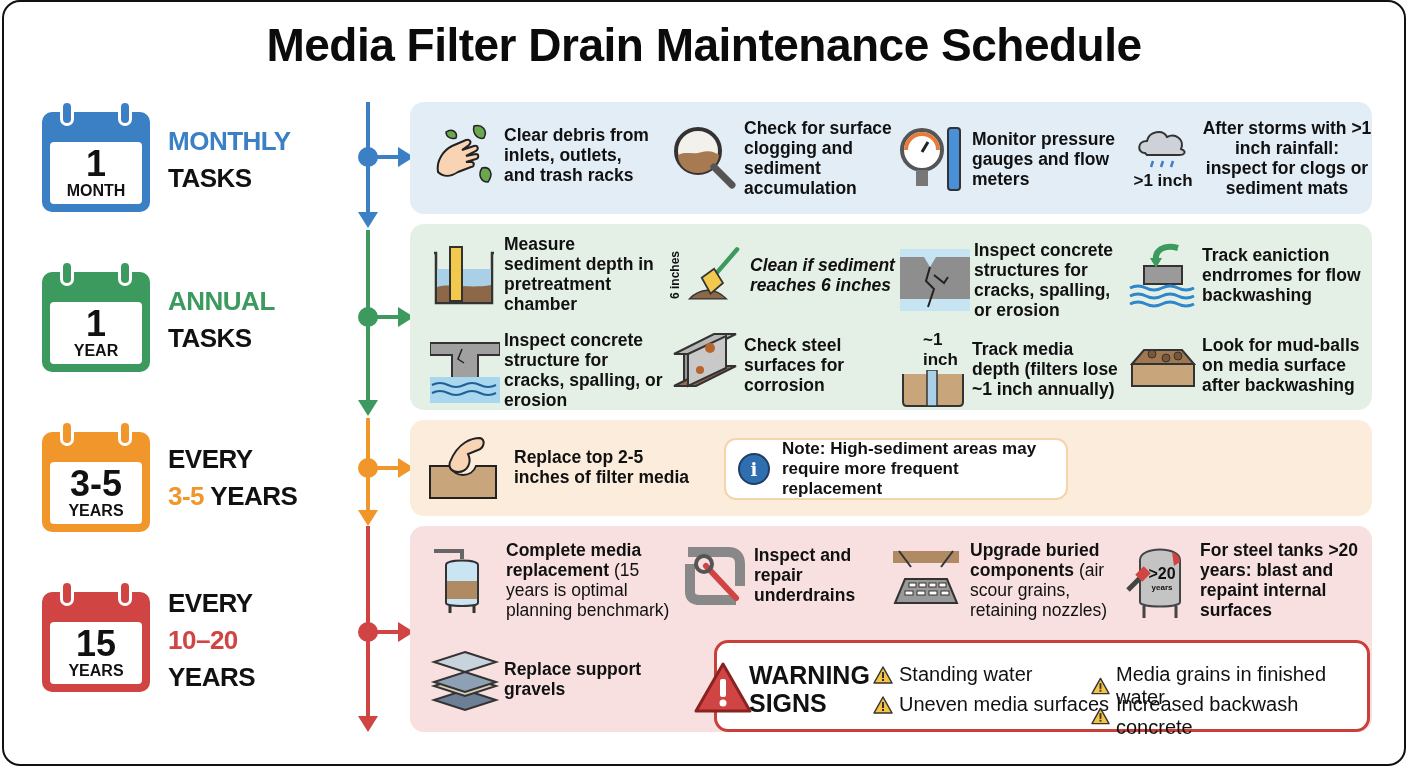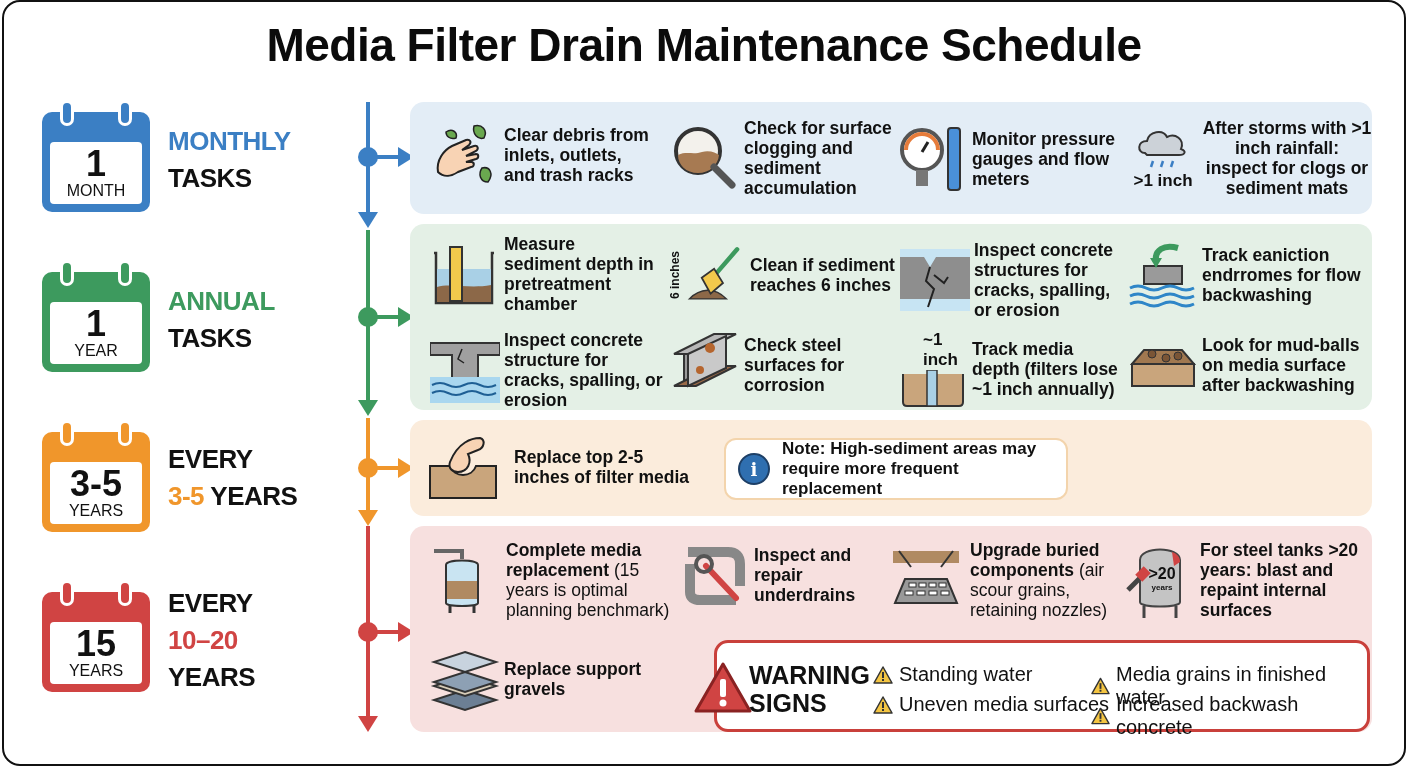--- a/index.html
+++ b/index.html
@@ -21,21 +21,21 @@
   }
   .cal .inner {
     position: absolute; left: 8px; top: 30px; width: 92px; height: 62px;
     background: #fff; border-radius: 4px; text-align: center;
   }
   .cal .ring {
     position: absolute; top: 0; width: 14px; height: 26px; border-radius: 7px;
     background: var(--c); border: 3px solid #fff;
   }
   .cal .num { font-size: 36px; font-weight: 700; line-height: 36px; margin-top: 4px; color: #111; }
-  .cal .unit { font-size: 16px; font-weight: 400; line-height: 18px; color: #111; }
+  .cal .unit { font-size: 16px; font-weight: 700; line-height: 18px; color: #111; }
   .label { position: absolute; font-weight: 700; font-size: 26px; line-height: 37px; letter-spacing: -0.5px; }
   .label .accent { color: var(--c); }
   
   .tl-line { position: absolute; left: 366px; width: 4px; background: var(--c); }
   .tl-arrow-down {
     position: absolute; left: 358px; width: 0; height: 0;
     border-left: 10px solid transparent; border-right: 10px solid transparent;
     border-top: 16px solid var(--c);
   }
   .tl-dot { position: absolute; left: 358px; width: 20px; height: 20px; border-radius: 50%; background: var(--c); }
@@ -195,21 +195,21 @@
   <div class="txt" style="width:150px;">Measure sediment depth in pretreatment chamber</div>
 </div>
 
 <div class="task" style="left:668px; top:240px;">
   <div style="writing-mode:vertical-rl; transform:rotate(180deg); font-size:12px; font-weight:700; margin-right:2px;">6 inches</div>
   <svg class="ico" viewBox="0 0 70 70" style="width:62px; flex-basis:62px;">
     <path d="M6 62 C18 50 34 48 48 62 Z" fill="#8c6848" stroke="#333" stroke-width="1.5"></path>
     <line x1="34" y1="36" x2="60" y2="6" stroke="#3d9a5e" stroke-width="5" stroke-linecap="round"></line>
     <path d="M20 38 L34 28 L44 44 L30 56 Z" fill="#f2c94c" stroke="#333" stroke-width="2"></path>
   </svg>
-  <div class="txt" style="width:150px;">Clean if sediment reaches 6 inches</div>
+  <div class="txt" style="width:150px;font-style:italic;">Clean if sediment reaches 6 inches</div>
 </div>
 
 <div class="task" style="left:900px; top:240px;">
   <svg class="ico" viewBox="0 0 70 70">
     <rect x="0" y="4" width="70" height="62" fill="#c7e4f3"></rect>
     <path d="M0 12 L24 12 L30 22 L36 12 L70 12 L70 54 L0 54 Z" fill="#8e8e8e"></path>
     <path d="M30 22 L26 36 L34 44 L28 62 M34 30 L44 38 L48 32" fill="none" stroke="#222" stroke-width="2"></path>
   </svg>
   <div class="txt" style="width:150px;">Inspect concrete structures for cracks, spalling, or erosion</div>
 </div>

